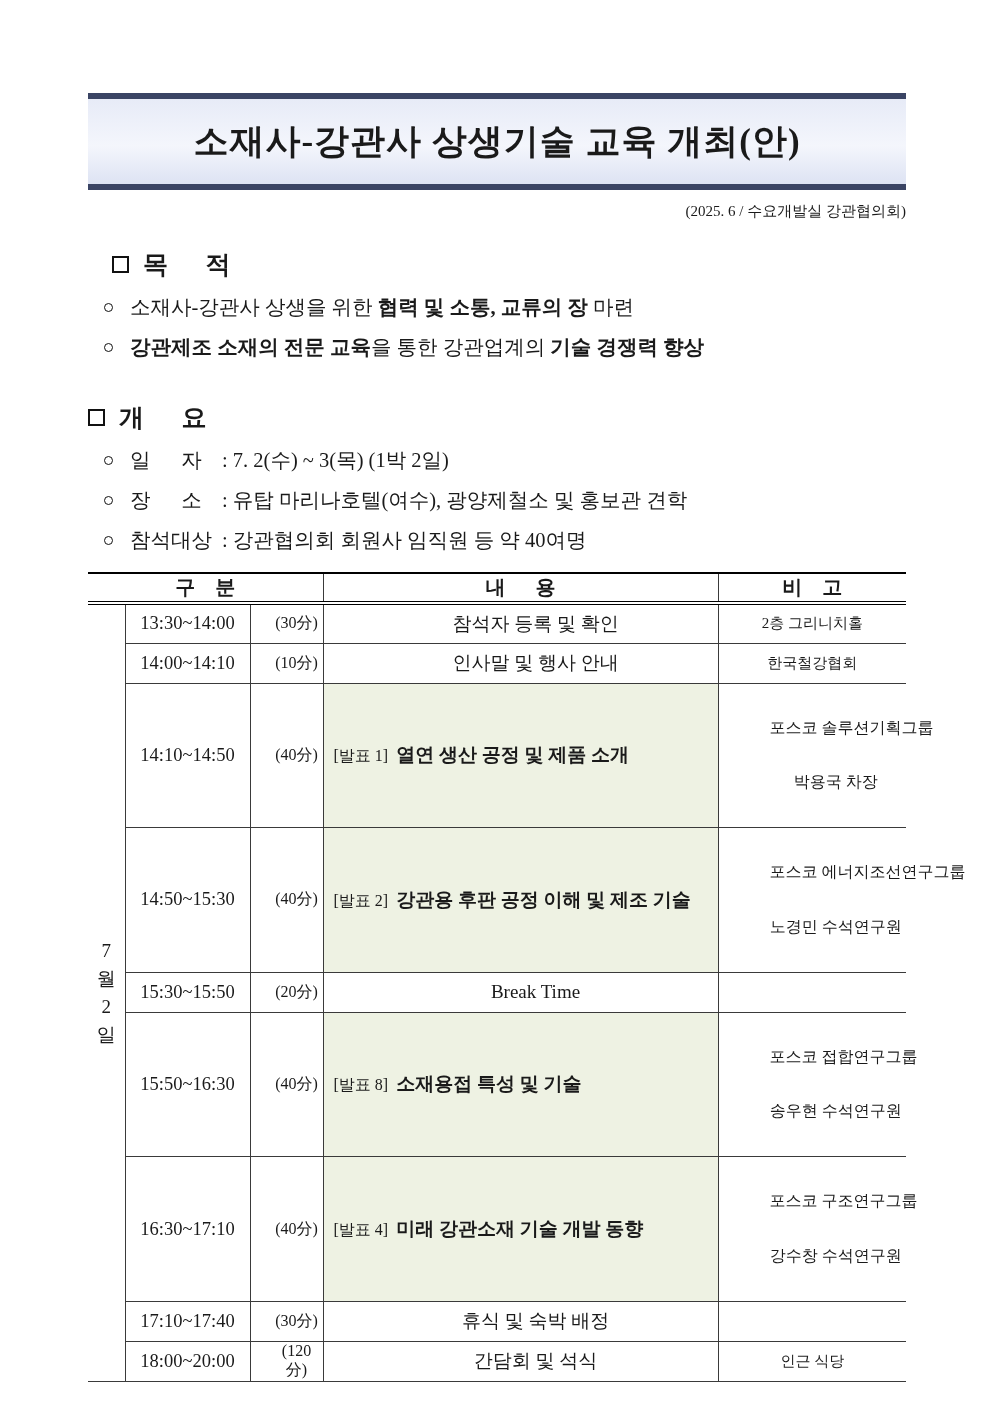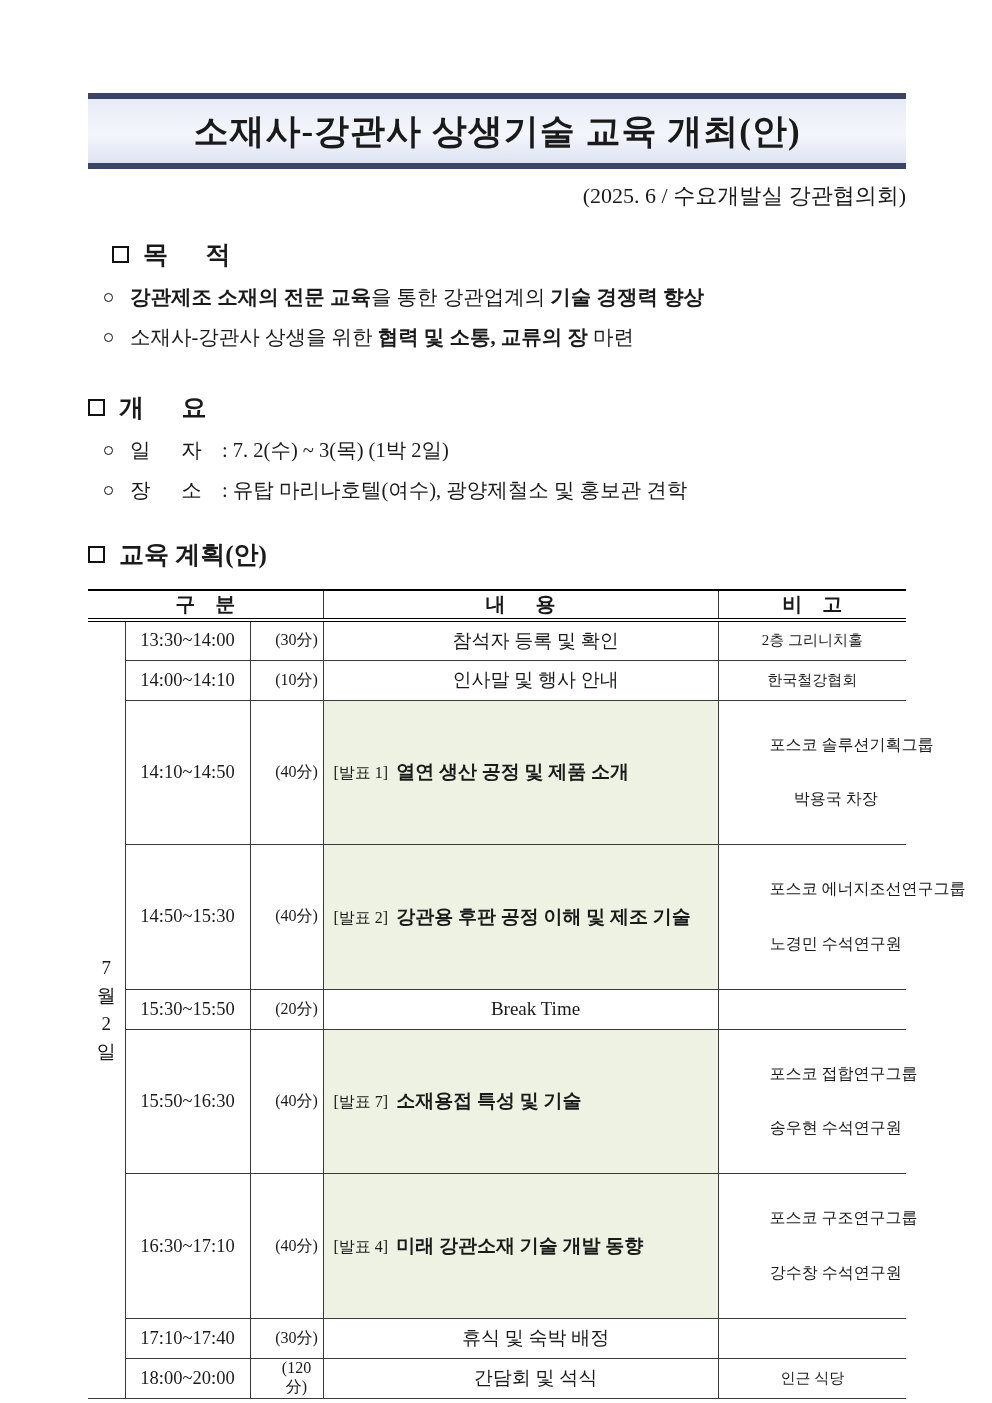--- a/index.html
+++ b/index.html
@@ -12,29 +12,29 @@
   *{box-sizing:border-box;}
   body{margin:0;background:#ffffff;}
   .page{
     width:992px;height:1403px;background:#fff;overflow:hidden;
     font-family:"Liberation Serif","DejaVu Serif",serif;color:var(--ink);
   }
   .content{margin-left:88px;width:818px;}
 
   
   .banner{
-    margin-top:93px;height:76px;
+    margin-top:93px;height:97px;
     border-top:6px solid var(--navy);
     border-bottom:6px solid var(--navy);
     background:linear-gradient(180deg,#e7ebf7 0%,#f4f6fc 55%,#dde3f3 100%);
     display:flex;align-items:center;justify-content:center;
   }
   .banner-title{font-size:35px;font-weight:700;letter-spacing:1px;margin:0;}
 
-  .subtitle{margin-top:12px;text-align:right;font-size:22px;}
+  .subtitle{margin-top:12px;text-align:right;font-size:15px;}
 
   
   .sec-heading{display:flex;align-items:center;font-weight:700;font-size:25px;white-space:pre;}
   .mt-purpose{margin-top:27px;padding-left:24px;}
   .mt-overview{margin-top:40px;}
   .mt-plan{margin-top:34px;}
   .sq{width:17px;height:17px;border:2px solid #111;margin-right:14px;flex:none;background:#fff;}
 
   .bullet{display:flex;align-items:center;font-size:20.5px;margin:12px 0 0 16px;white-space:pre;}
   .circ{width:9px;height:9px;border:1.6px solid #111;border-radius:50%;margin-right:17px;flex:none;}
@@ -85,44 +85,44 @@
     </div>
 
     <div class="subtitle">(2025. 6 / 수요개발실 강관협의회)</div>
 
     <div class="sec-heading mt-purpose">
       <span class="sq"></span>
       <span>목      적</span>
     </div>
     <div class="bullet">
       <span class="circ"></span>
+      <span>소재사-강관사 상생을 위한 </span><span class="b">협력 및 소통, 교류의 장</span><span> 마련</span>
+    </div>
+    <div class="bullet">
+      <span class="circ"></span>
       <span class="b">강관제조 소재의 전문 교육</span><span>을 통한 강관업계의 </span><span class="b">기술 경쟁력 향상</span>
-    </div>
-    <div class="bullet">
-      <span class="circ"></span>
-      <span>소재사-강관사 상생을 위한 </span><span class="b">협력 및 소통, 교류의 장</span><span> 마련</span>
     </div>
 
     <div class="sec-heading mt-overview">
       <span class="sq"></span>
       <span>개      요</span>
     </div>
     <div class="bullet">
       <span class="circ"></span>
       <span class="olabel">일      자</span><span class="ovalue">: 7. 2(수) ~ 3(목) (1박 2일)</span>
     </div>
     <div class="bullet">
       <span class="circ"></span>
       <span class="olabel">장      소</span><span class="ovalue">: 유탑 마리나호텔(여수), 광양제철소 및 홍보관 견학</span>
     </div>
-
-    <div class="sec-heading mt-plan">
-      <span class="sq"></span>
-      <span>교육 계획(안)</span>
-    </div>
+    <div class="bullet">
+      <span class="circ"></span>
+      <span class="olabel">참석대상</span><span class="ovalue">: 강관협의회 회원사 임직원 등 약 40여명</span>
+    </div>
+
 
     <table class="schedule">
       <colgroup>
         <col class="c-day">
           <col class="c-time">
           <col class="c-dur">
           <col class="c-content">
           <col class="c-note">
       </colgroup>
       <thead>
@@ -173,21 +173,21 @@
         </tr>
         <tr class="h40">
           <td class="time">15:30~15:50</td>
           <td class="dur">(20分)</td>
           <td class="contentc">Break Time</td>
           <td class="note"></td>
         </tr>
         <tr class="h48">
           <td class="time">15:50~16:30</td>
           <td class="dur">(40分)</td>
-          <td class="contentc left green"><span class="pre">[발표 7]</span><span class="b">소재용접 특성 및 기술</span></td>
+          <td class="contentc left green"><span class="pre">[발표 8]</span><span class="b">소재용접 특성 및 기술</span></td>
           <td class="note note-2l">
             <div>포스코 접합연구그룹</div>
             <div>송우현 수석연구원</div>
           </td>
         </tr>
         <tr class="h48">
           <td class="time">16:30~17:10</td>
           <td class="dur">(40分)</td>
           <td class="contentc left green"><span class="pre">[발표 4]</span><span class="b">미래 강관소재 기술 개발 동향</span></td>
           <td class="note note-2l">

